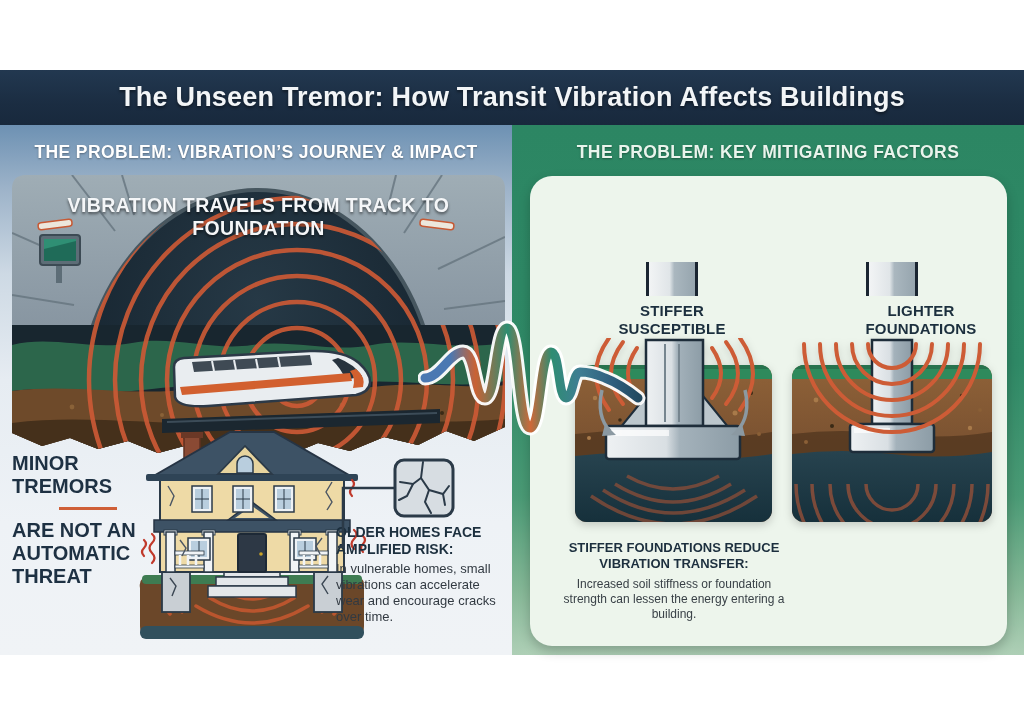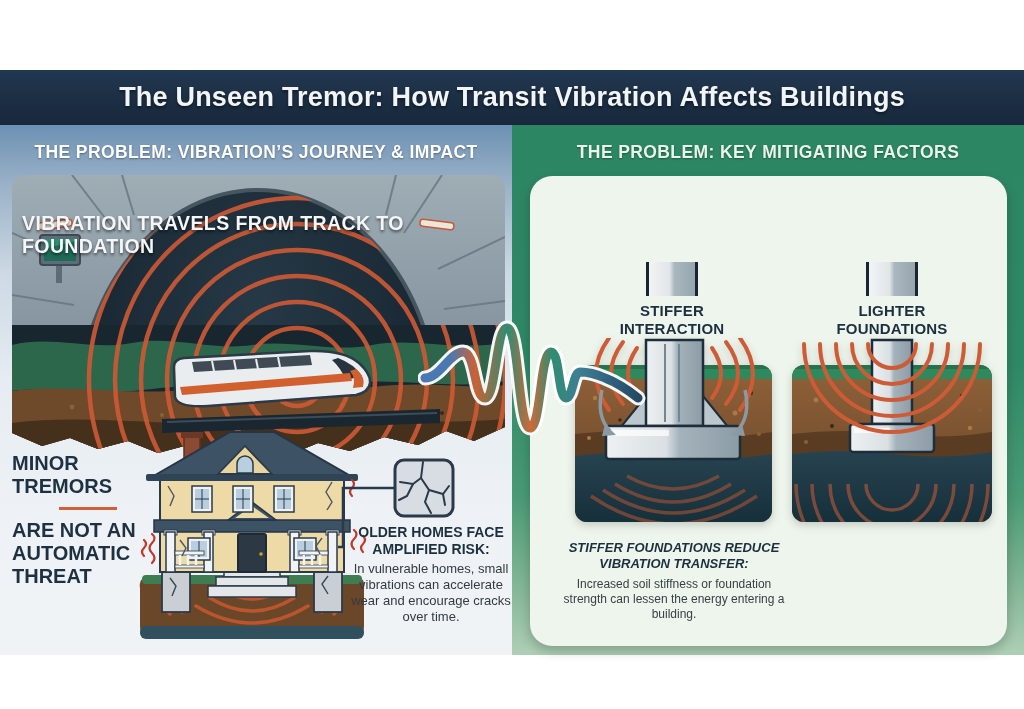--- a/index.html
+++ b/index.html
@@ -31,31 +31,31 @@
   .section-header{
     top:139px;height:26px;display:flex;align-items:center;justify-content:center;
     font-size:17.5px;font-weight:800;letter-spacing:.4px;z-index:10;
     text-shadow:0 1px 2px rgba(0,0,0,.35);
   }
   .hdr-left{left:0;width:512px;color:#ffffff;}
   .hdr-right{left:512px;width:512px;color:#e9f4ec;}
   
   .tunnel-svg{left:12px;top:175px;z-index:10;}
   .tunnel-banner{
-    left:22px;top:212px;width:473px;text-align:left;z-index:12;
+    left:22px;top:194px;width:473px;text-align:center;z-index:12;
     color:#f4f6f8;font-size:19.5px;font-weight:800;letter-spacing:.4px;
     text-shadow:0 2px 3px rgba(0,0,0,.55);
   }
   .minor-block{left:12px;top:452px;width:152px;text-align:left;z-index:11;color:#1e3143;}
   .minor-top{font-size:20px;font-weight:800;line-height:1.15;}
   .minor-divider{width:58px;height:3px;background:#cf5f38;border:none;margin:9px auto 9px auto;}
   .minor-bottom{font-size:20px;font-weight:800;line-height:1.15;}
   .house-svg{left:132px;top:420px;z-index:10;}
   .annot-svg{left:325px;top:450px;z-index:12;}
-  .older-block{left:344px;top:524px;width:174px;text-align:center;z-index:11;}
+  .older-block{left:336px;top:524px;width:174px;text-align:left;z-index:11;}
   .older-heading{color:#1c2f3e;font-size:14px;font-weight:800;line-height:1.22;}
   .older-body{color:#323a42;font-size:13px;line-height:1.23;margin-top:3px;}
   
   .solution-card{
     left:530px;top:176px;width:477px;height:470px;border-radius:22px;
     background:#edf5ec;box-shadow:0 5px 12px rgba(0,0,0,.22);z-index:8;
   }
   .card-title{
     left:560px;top:192px;width:417px;text-align:center;z-index:10;
     color:#16293a;font-size:25px;font-weight:800;line-height:1.14;letter-spacing:.2px;
@@ -65,28 +65,28 @@
     background:linear-gradient(90deg,#f2f4f5 0%,#e0e5e8 45%,#aab7bf 55%,#96a5ae 100%);
     border-left:3px solid #1a2531;border-right:3px solid #1a2531;
   }
   .pillar-1{left:646px;top:262px;}
   .pillar-2{left:866px;top:262px;}
   .col-label{
     top:302px;width:150px;text-align:center;z-index:10;
     color:#1c2f3e;font-size:15px;font-weight:800;line-height:1.2;letter-spacing:.2px;
   }
   .label-1{left:597px;}
-  .label-2{left:817px;}
+  .label-2{left:846px;}
   .ground-svg{z-index:10;filter:drop-shadow(0 3px 4px rgba(0,0,0,.18));}
   .ground-1{left:575px;top:338px;}
   .ground-2{left:792px;top:338px;}
   .caption{text-align:center;z-index:10;}
   .caption-1{left:558px;top:540px;width:232px;}
   .caption-2{left:782px;top:540px;width:224px;}
-  .caption-title{color:#1c2f3e;font-size:13px;font-weight:800;line-height:1.25;font-style:italic;}
+  .caption-title{color:#1c2f3e;font-size:13px;font-weight:800;line-height:1.25;}
   .caption-body{color:#394147;font-size:12px;line-height:1.25;margin-top:4px;}
   .wave-svg{left:418px;top:312px;z-index:30;}
 </style>
 </head>
 <body>
 
 <div class="canvas">
 
   <div class="abs title-bar">
     <h1>The Unseen Tremor: How Transit Vibration Affects Buildings</h1>
@@ -318,21 +318,21 @@
 
   <div class="abs older-block">
     <div class="older-heading">OLDER HOMES FACE AMPLIFIED RISK:</div>
     <div class="older-body">In vulnerable homes, small vibrations can accelerate wear and encourage cracks over time.</div>
   </div>
 
   <div class="abs solution-card"></div>
 
   <div class="abs pillar pillar-1"></div>
   <div class="abs pillar pillar-2"></div>
-  <div class="abs col-label label-1">STIFFER INTERACTION</div>
+  <div class="abs col-label label-1">STIFFER SUSCEPTIBLE</div>
   <div class="abs col-label label-2">LIGHTER FOUNDATIONS</div>
 
   <svg class="abs ground-svg ground-1" width="197" height="184" viewBox="0 0 197 184">
     <defs>
       <clipPath id="gclip1">
           <rect x="0" y="27" width="197" height="157" rx="12"></rect>
         </clipPath>
       <linearGradient id="brown1" x1="0" y1="0" x2="0" y2="1">
         <stop offset="0" stop-color="#8f6238"></stop>
           <stop offset="1" stop-color="#66422a"></stop>

